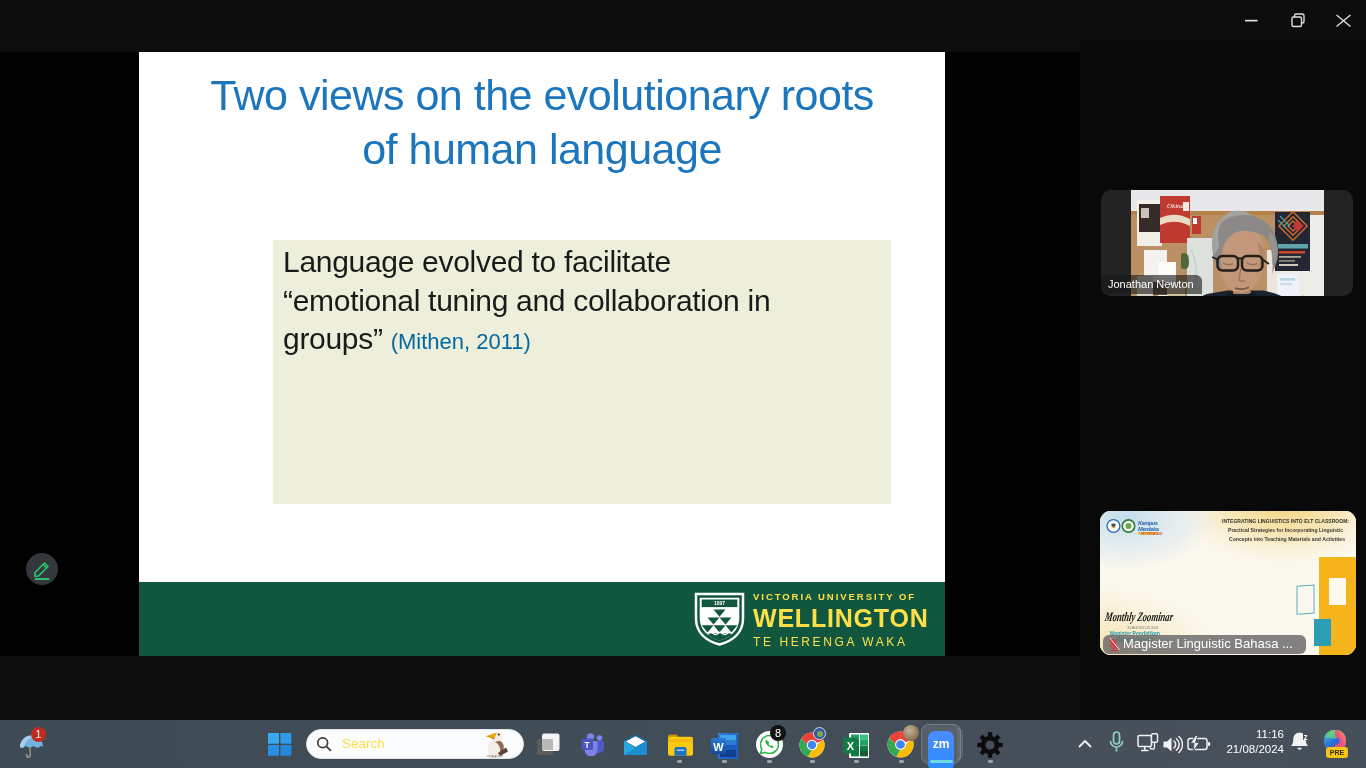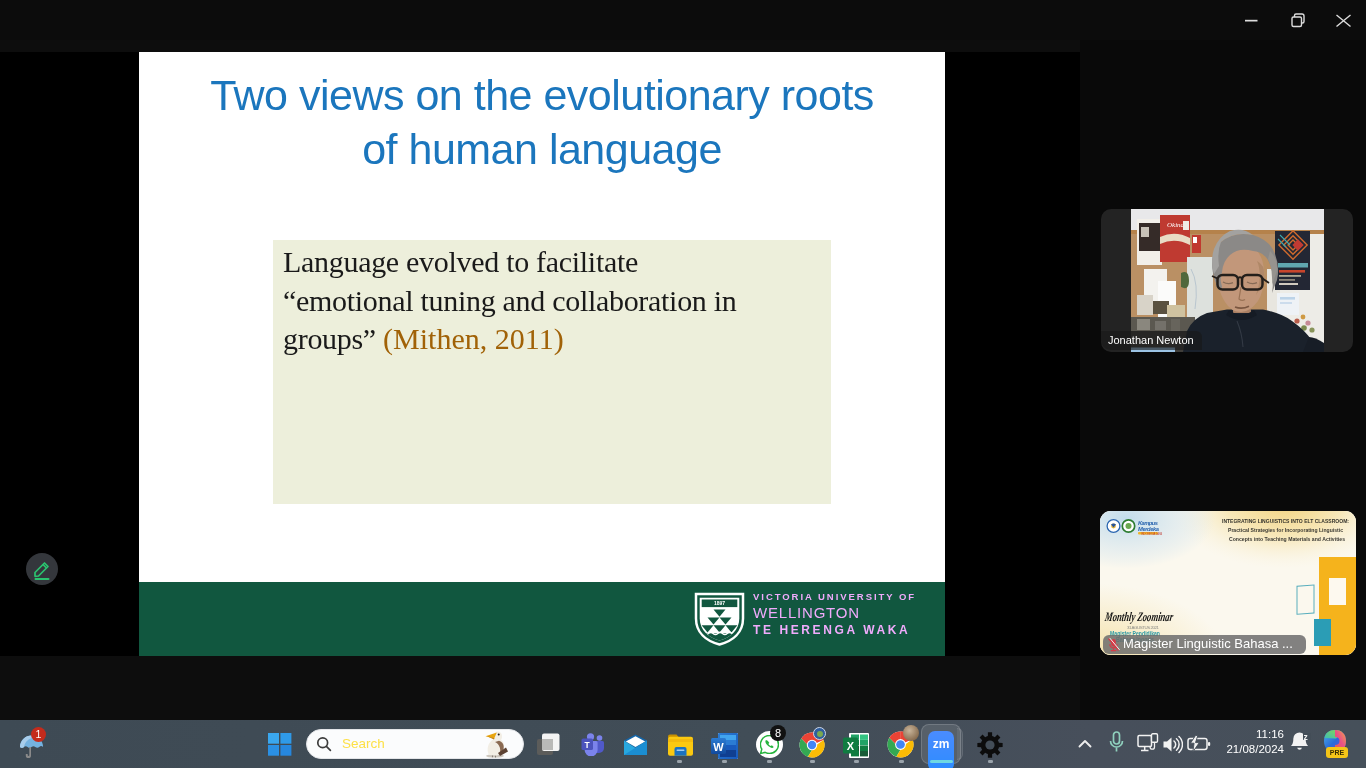--- a/index.html
+++ b/index.html
@@ -7,34 +7,34 @@
   .abs{position:absolute;}
   
   #topbar{left:0;top:0;width:1366px;height:40px;background:#0c0c0c;}
   
   #share{left:0;top:40px;width:1080px;height:680px;background:#0d0d0d;}
   #sharevid{position:absolute;left:0;top:12px;width:1080px;height:604px;background:#000;}
   #rightpanel{left:1080px;top:40px;width:286px;height:680px;background:#090909;}
   
   #slide{position:absolute;left:139px;top:12px;width:806px;height:604px;background:#fff;}
   #title{position:absolute;left:0;top:16px;width:806px;text-align:center;color:#1b76bd;font-size:43px;line-height:54px;letter-spacing:-0.5px;}
-  #tbox{position:absolute;left:134px;top:188px;width:558px;height:264px;background:#edefdb;font-family:Liberation Serif, serif;}
+  #tbox{position:absolute;left:134px;top:188px;width:618px;height:264px;background:#edefdb;}
   #tbox .txt{position:absolute;left:10px;top:3px;font-size:30px;line-height:38.5px;color:#1a1a1a;letter-spacing:-0.3px;}
-  #tbox .red{font-size:30px;color:#a16207;letter-spacing:0;}
+  #tbox .red{font-size:22px;color:#0369a1;letter-spacing:0;}
   #sfooter{position:absolute;left:0;top:530px;width:806px;height:74px;background:#11573f;}
   .cap{position:absolute;left:27px;top:18px;color:#fff;font-weight:bold;font-size:13.5px;line-height:12.6px;letter-spacing:0.2px;}
   .cap .small{font-size:6.8px;letter-spacing:0.1px;line-height:13px;}
-  #vuwtext{position:absolute;left:614px;top:9px;color:#f0abfc;}
+  #vuwtext{position:absolute;left:614px;top:9px;color:#fde047;}
   #vuwtext .l1{font-size:9.5px;letter-spacing:1.95px;font-weight:bold;}
-  #vuwtext .l2{font-size:15px;letter-spacing:0.8px;font-weight:normal;margin-top:2px;}
-  #vuwtext .l3{font-size:12px;letter-spacing:2.6px;font-weight:bold;margin-top:2px;}
+  #vuwtext .l2{font-size:25px;letter-spacing:0.8px;font-weight:bold;margin-top:2px;}
+  #vuwtext .l3{font-size:12px;letter-spacing:2.6px;font-weight:normal;margin-top:2px;}
   
   #pencil{left:26px;top:513px;width:32px;height:32px;border-radius:50%;background:#34373c;}
   
-  #cam1{left:1101px;top:209px;width:252px;height:143px;background:#232323;border-radius:10px;overflow:hidden;}
+  #cam1{left:1101px;top:190px;width:252px;height:106px;background:#232323;border-radius:10px;overflow:hidden;}
   #cam2{left:1100px;top:511px;width:256px;height:144px;border-radius:11px;overflow:hidden;background:#faf6ea;}
   .nametag1{position:absolute;left:0px;bottom:2.5px;background:rgba(24,24,24,0.62);color:#fff;font-size:11px;line-height:15px;padding:1.5px 8px 2px 7px;border-radius:0 6px 6px 0;}
   
   #taskbar{left:0;top:720px;width:1366px;height:48px;background:linear-gradient(90deg,#3e4a54 0%,#414d57 55%,#474f5b 80%,#46505a 100%);}
   .dash{position:absolute;top:760px;width:5px;height:2.6px;border-radius:1.3px;background:#9aa3ab;}
   #clock{position:absolute;right:82px;top:727px;color:#fff;font-size:11.5px;line-height:14.5px;text-align:right;}
 </style>
 </head>
 <body>
 <div id="screen">

